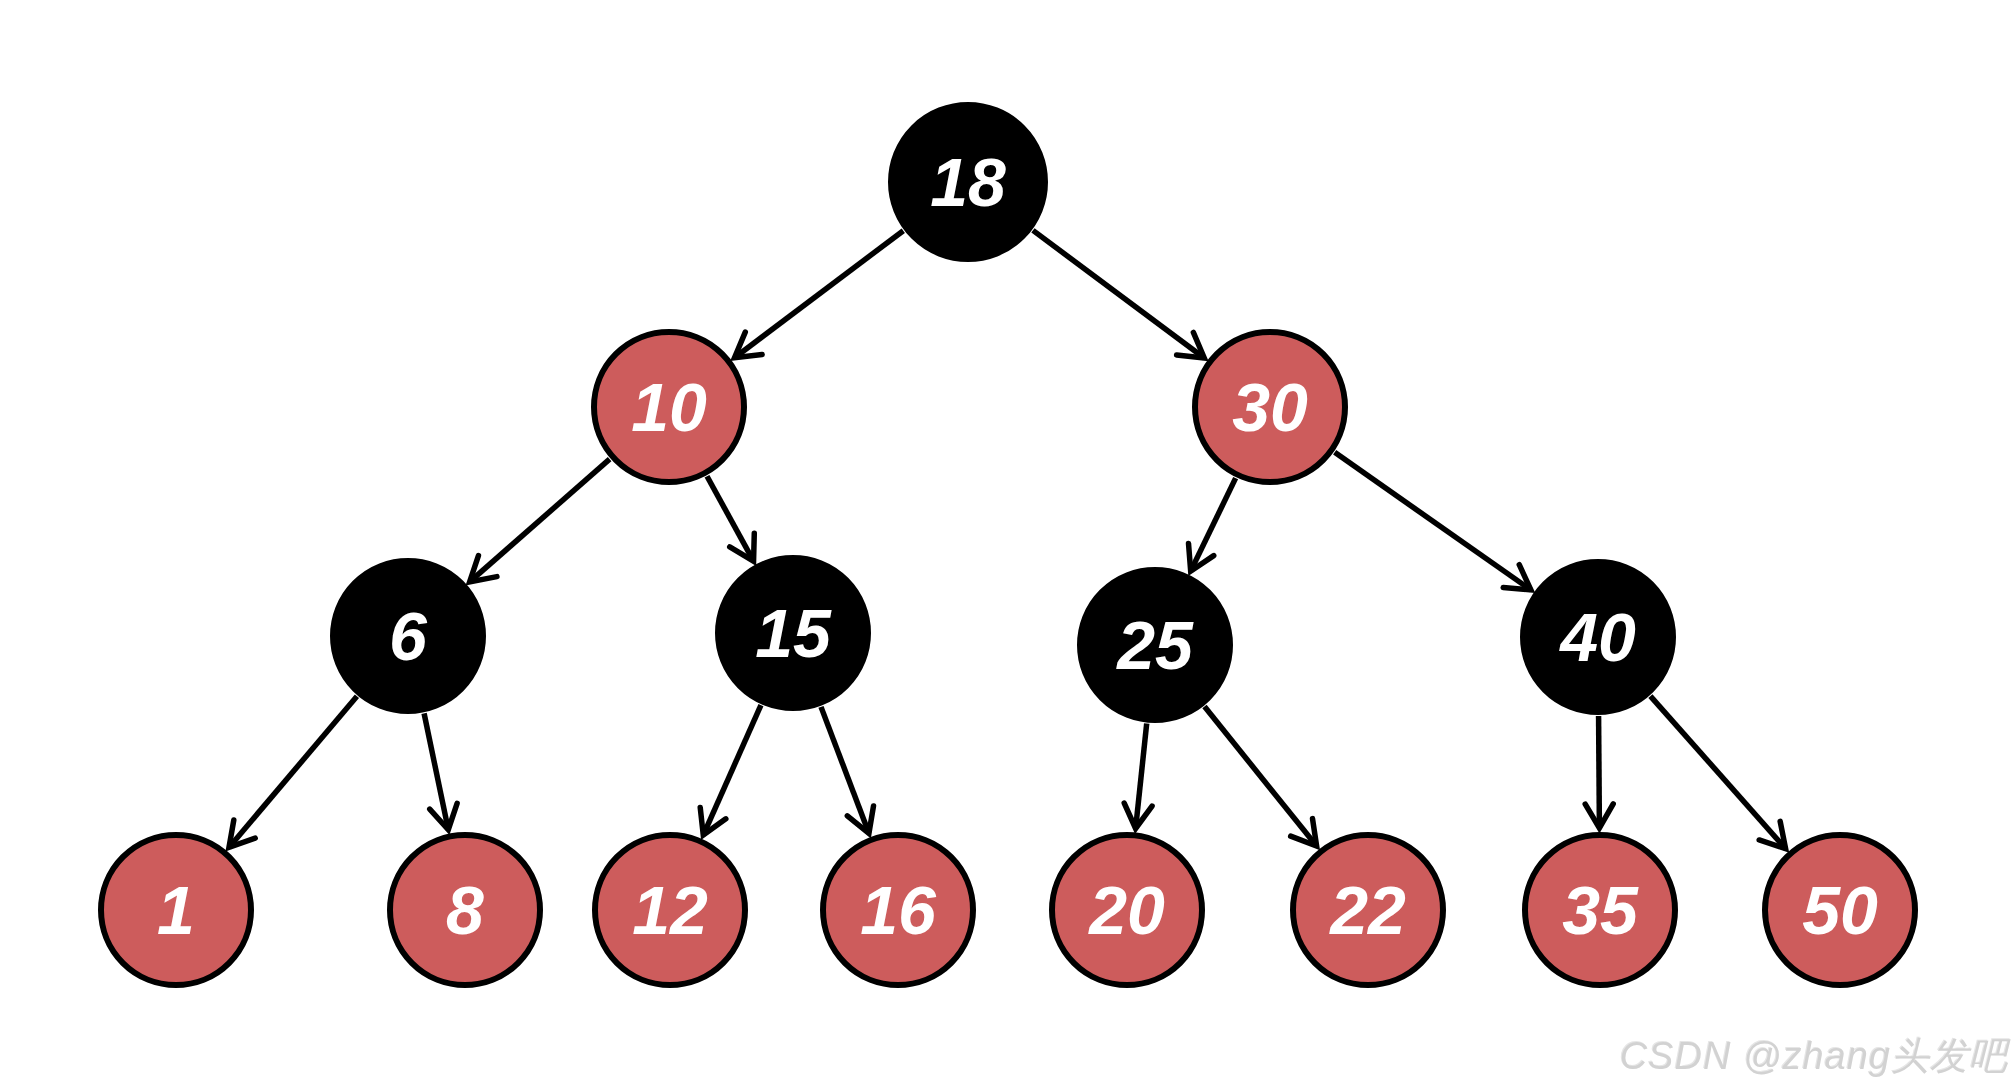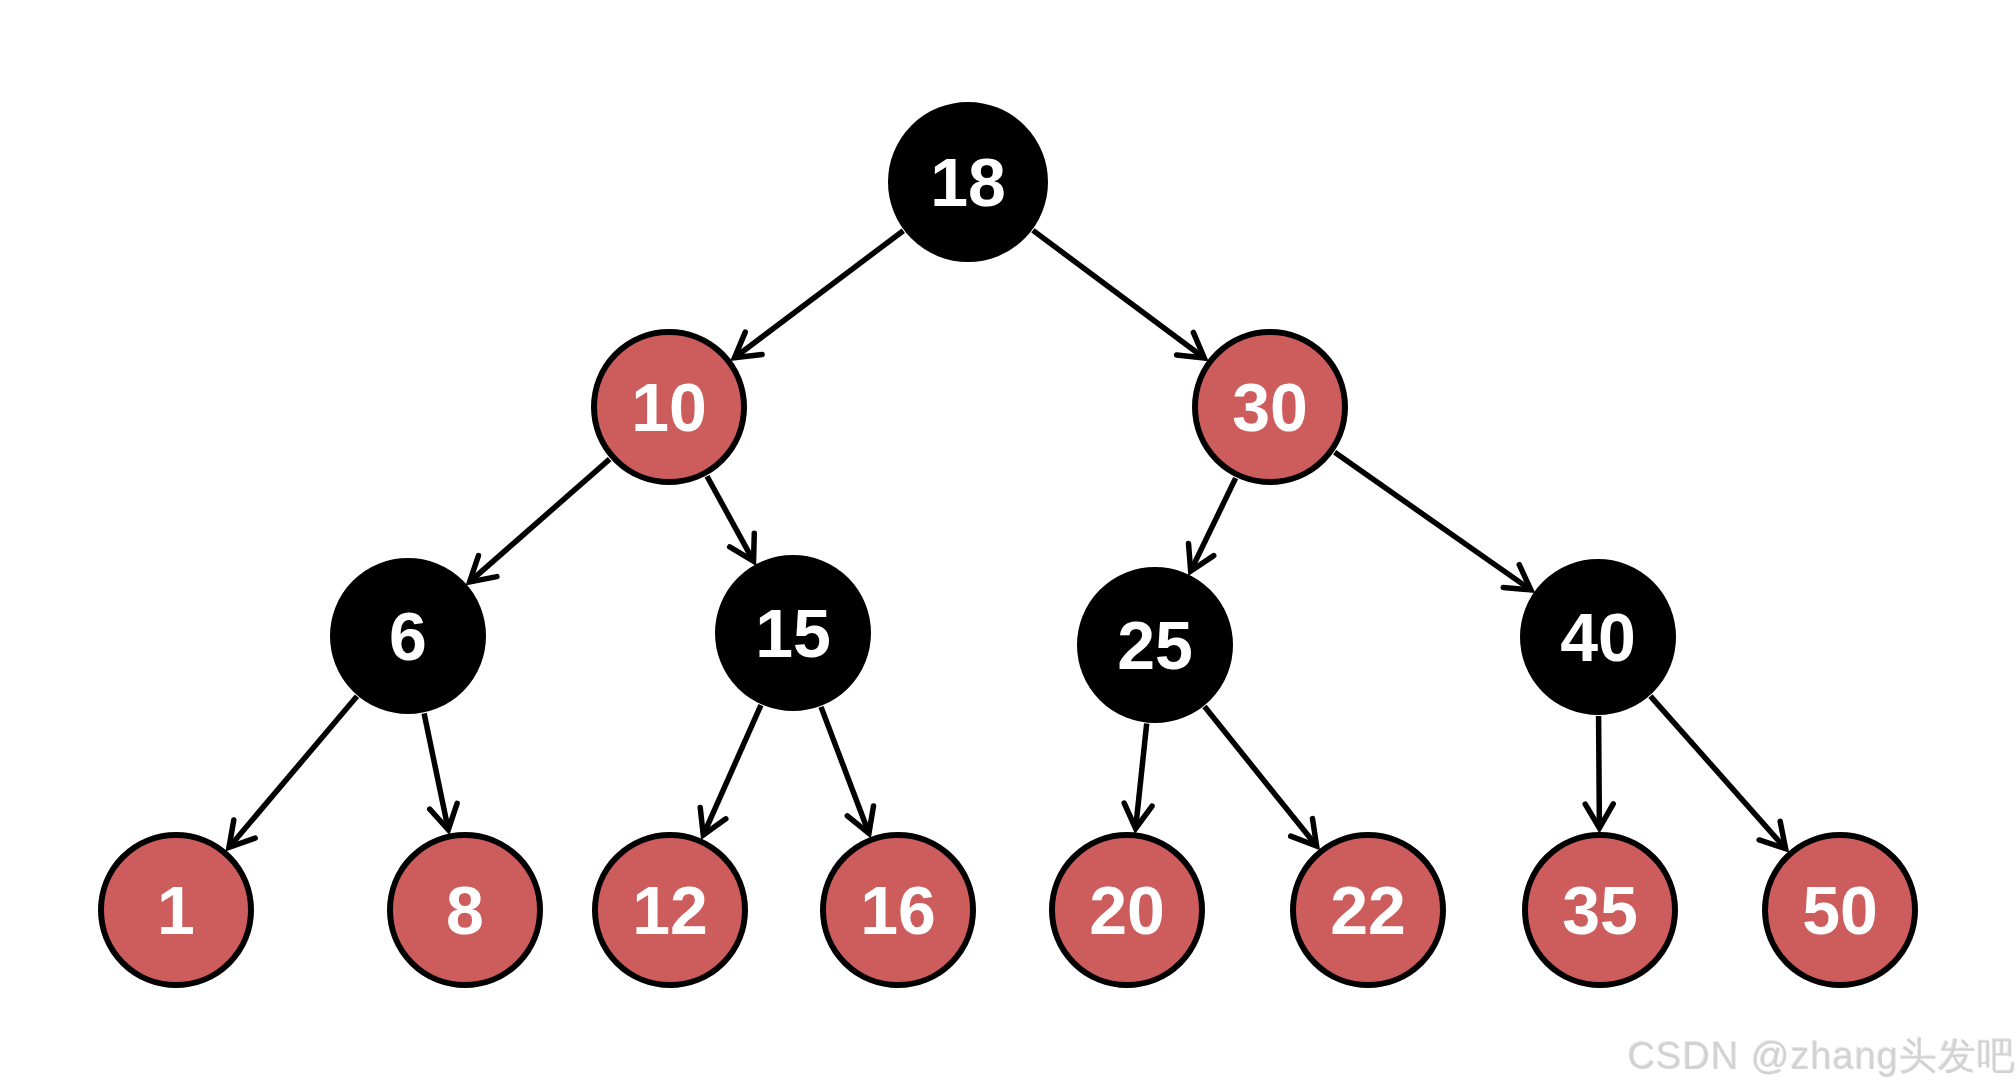--- a/index.html
+++ b/index.html
@@ -10,36 +10,37 @@
   body {
     width: 2016px;
     height: 1092px;
     position: relative;
     overflow: hidden;
     font-family: "Liberation Sans", sans-serif;
   }
   #stage {
     position: absolute;
     inset: 0;
+    font-style: italic;
   }
   svg {
     display: block;
     width: 2016px;
     height: 1092px;
   }
   .node-label {
     font-family: "Liberation Sans", "DejaVu Sans", sans-serif;
     font-size: 68px;
     font-weight: 600;
     fill: #ffffff;
     text-anchor: middle;
   }
   .watermark {
     position: absolute;
-    right: 0;
+    right: 8px;
     bottom: 10px;
     font-size: 38px;
     letter-spacing: 1px;
     color: #d2d2d2;
     text-shadow: 2px 2px 2px #ffffff, -1px -1px 0 #e6e6e6;
     white-space: nowrap;
     user-select: none;
   }
 </style>
 </head>

